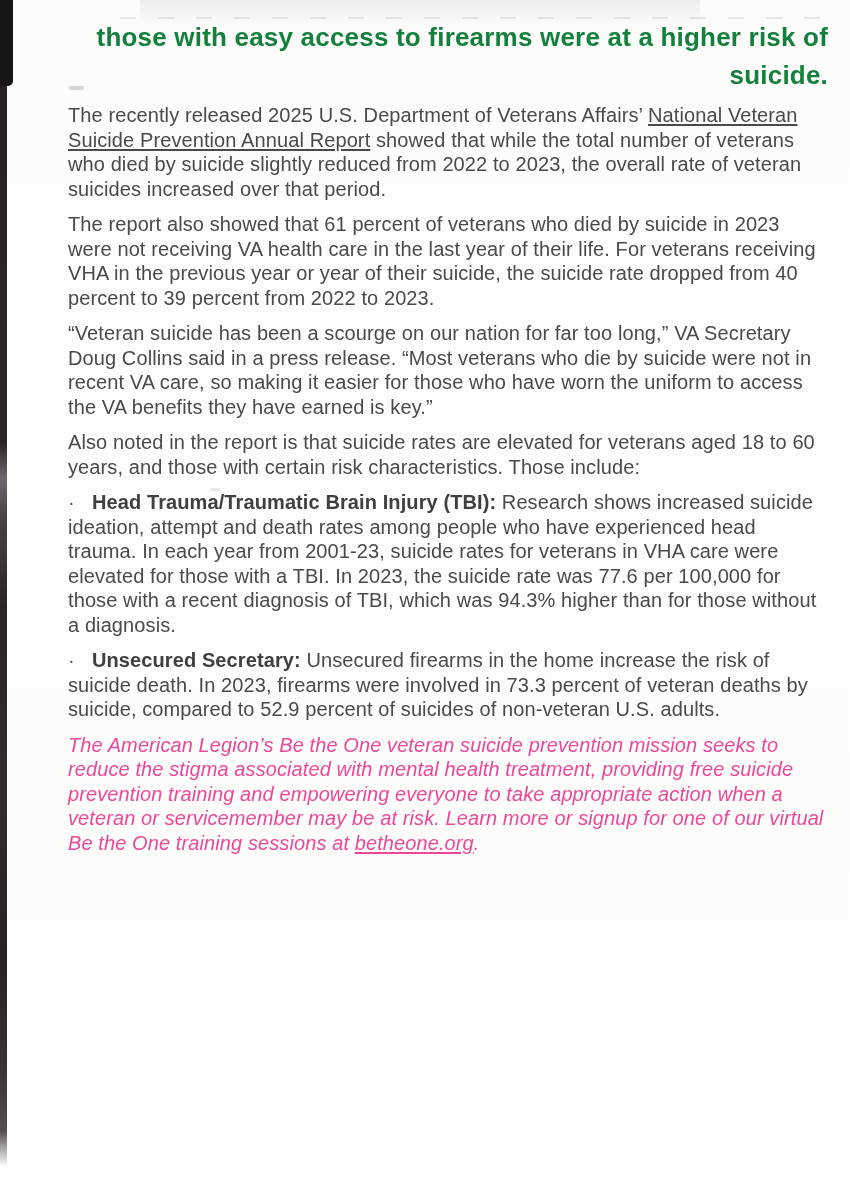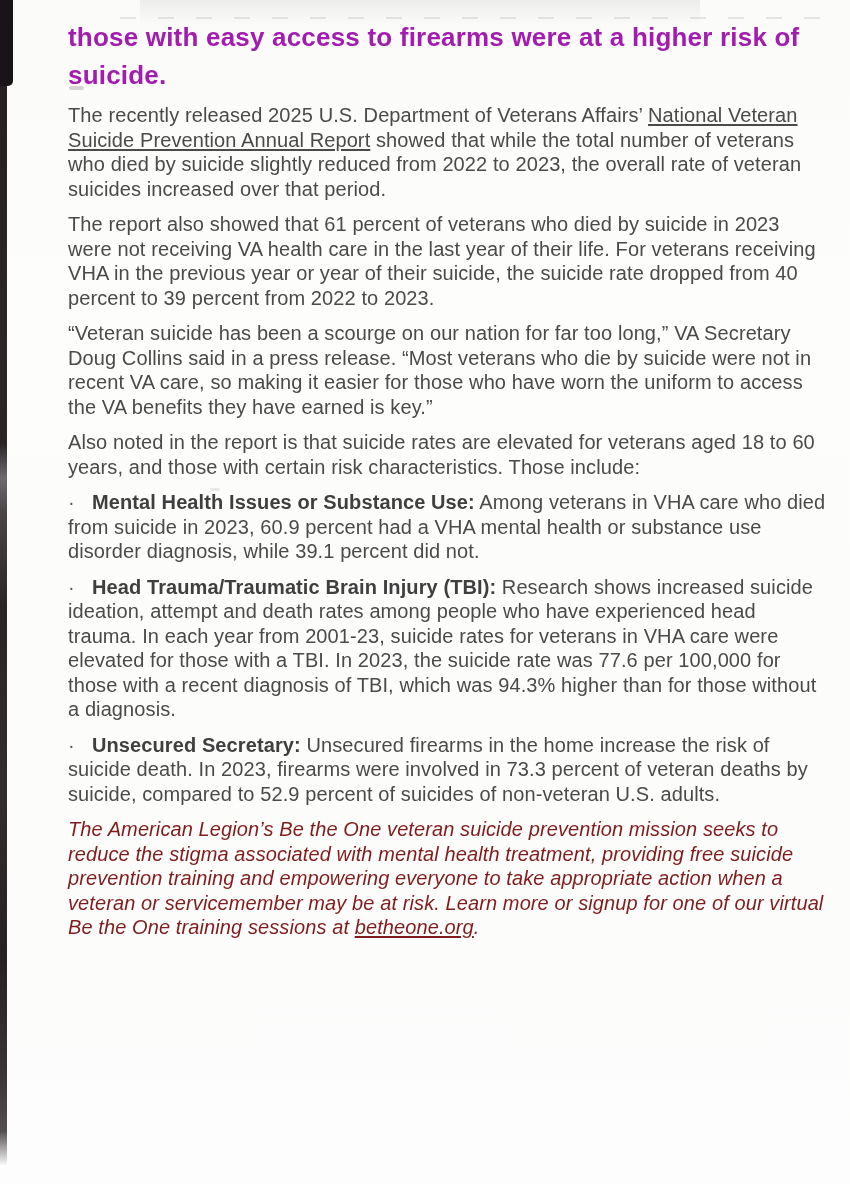--- a/index.html
+++ b/index.html
@@ -48,30 +48,31 @@
     background: linear-gradient(180deg, rgba(120,115,118,0.10), rgba(0,0,0,0));
     pointer-events: none;
   }
 
   
   .page-content {
     position: absolute; left: 68px; top: 18px; width: 760px;
   }
   h1.headline {
     font-size: 26px; line-height: 38px; font-weight: bold;
-    color: #a21caf; letter-spacing: 0.2px;
+    color: #15803d; letter-spacing: 0.2px;
     margin: 0 0 9px 0;
+    text-align: right;
   }
   .para {
     font-size: 20px; line-height: 24.5px; color: #4a4a4a;
     letter-spacing: 0.1px;
     margin: 0 0 11px 0;
   }
   .para strong { color: #3f3f3f; }
-  .para.italic { font-style: italic; margin-top: 6px; color: #7f1d1d; }
+  .para.italic { font-style: italic; margin-top: 6px; color: #ec4899; }
   .bullet-marker {
     display: inline-block; width: 24px; color: #5a5a5a;
   }
   a.inline-link {
     color: inherit; text-decoration: underline; text-underline-offset: 2px; cursor: pointer;
   }
 </style>
 </head>
 <body>
 
@@ -83,18 +84,17 @@
 <div class="scan-speck-1"></div>
 <div class="scan-speck-2"></div>
 
 <div class="page-content">
   <h1 class="headline">those with easy access to firearms were at a higher risk of suicide.</h1>
   <div>
       <p class="para body"><span>The recently released 2025 U.S. Department of Veterans Affairs’ </span><a class="inline-link" href="#">National Veteran Suicide Prevention Annual Report</a><span> showed that while the total number of veterans who died by suicide slightly reduced from 2022 to 2023, the overall rate of veteran suicides increased over that period.</span></p>
       <p class="para body"><span>The report also showed that 61 percent of veterans who died by suicide in 2023 were not receiving VA health care in the last year of their life. For veterans receiving VHA in the previous year or year of their suicide, the suicide rate dropped from 40 percent to 39 percent from 2022 to 2023.</span></p>
       <p class="para body"><span>“Veteran suicide has been a scourge on our nation for far too long,” VA Secretary Doug Collins said in a press release. “Most veterans who die by suicide were not in recent VA care, so making it easier for those who have worn the uniform to access the VA benefits they have earned is key.”</span></p>
       <p class="para body"><span>Also noted in the report is that suicide rates are elevated for veterans aged 18 to 60 years, and those with certain risk characteristics. Those include:</span></p>
-      <p class="para bullet"><span class="bullet-marker">·</span><strong>Mental Health Issues or Substance Use:</strong><span> Among veterans in VHA care who died from suicide in 2023, 60.9 percent had a VHA mental health or substance use disorder diagnosis, while 39.1 percent did not.</span></p>
       <p class="para bullet"><span class="bullet-marker">·</span><strong>Head Trauma/Traumatic Brain Injury (TBI):</strong><span> Research shows increased suicide ideation, attempt and death rates among people who have experienced head trauma. In each year from 2001-23, suicide rates for veterans in VHA care were elevated for those with a TBI. In 2023, the suicide rate was 77.6 per 100,000 for those with a recent diagnosis of TBI, which was 94.3% higher than for those without a diagnosis.</span></p>
       <p class="para bullet"><span class="bullet-marker">·</span><strong>Unsecured Secretary:</strong><span> Unsecured firearms in the home increase the risk of suicide death. In 2023, firearms were involved in 73.3 percent of veteran deaths by suicide, compared to 52.9 percent of suicides of non-veteran U.S. adults.</span></p>
       <p class="para italic"><span>The American Legion’s Be the One veteran suicide prevention mission seeks to reduce the stigma associated with mental health treatment, providing free suicide prevention training and empowering everyone to take appropriate action when a veteran or servicemember may be at risk. Learn more or signup for one of our virtual Be the One training sessions at </span><a class="inline-link" href="#">betheone.org</a><span>.</span></p>
     </div>
 </div>
 
 </body></html>

